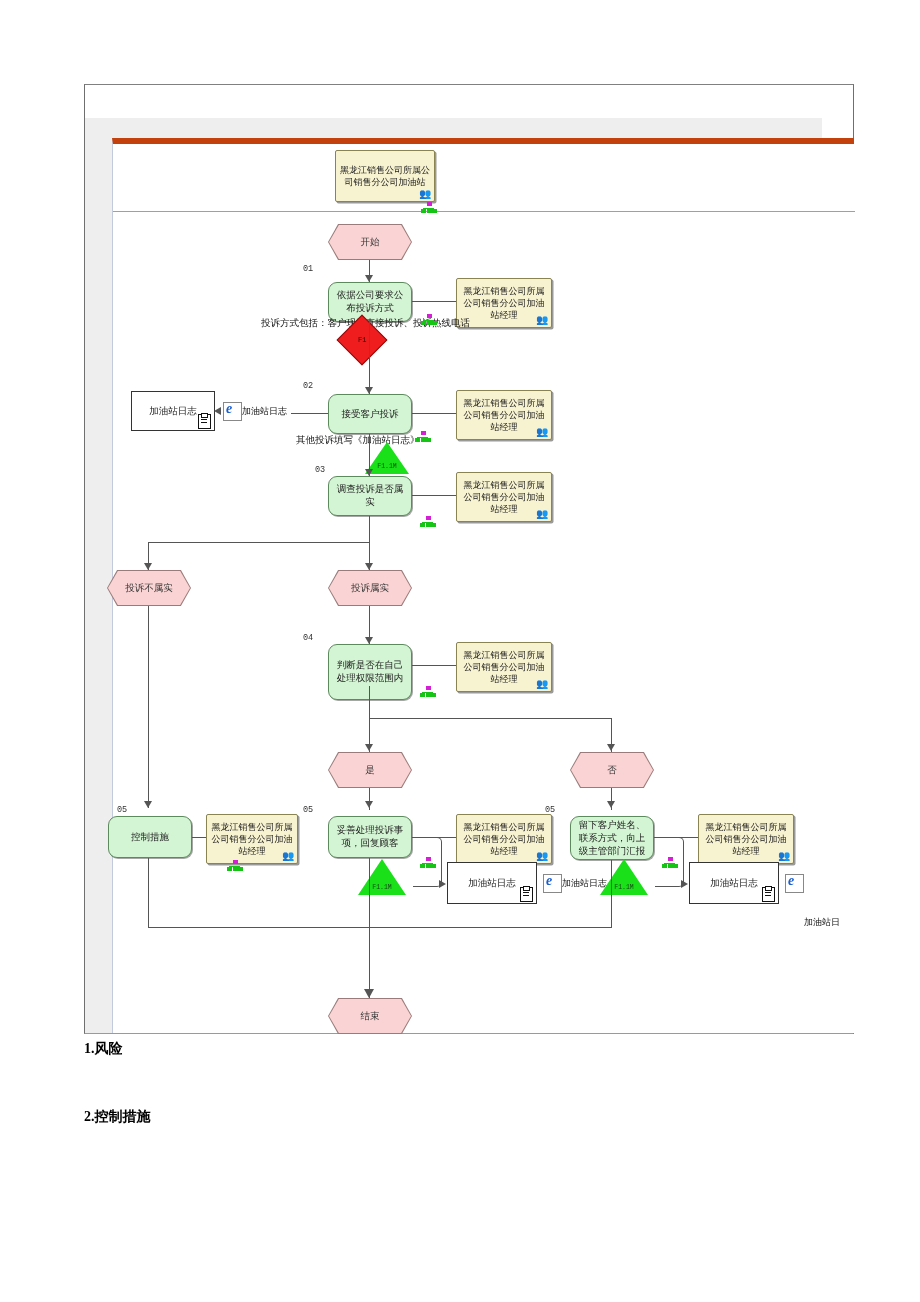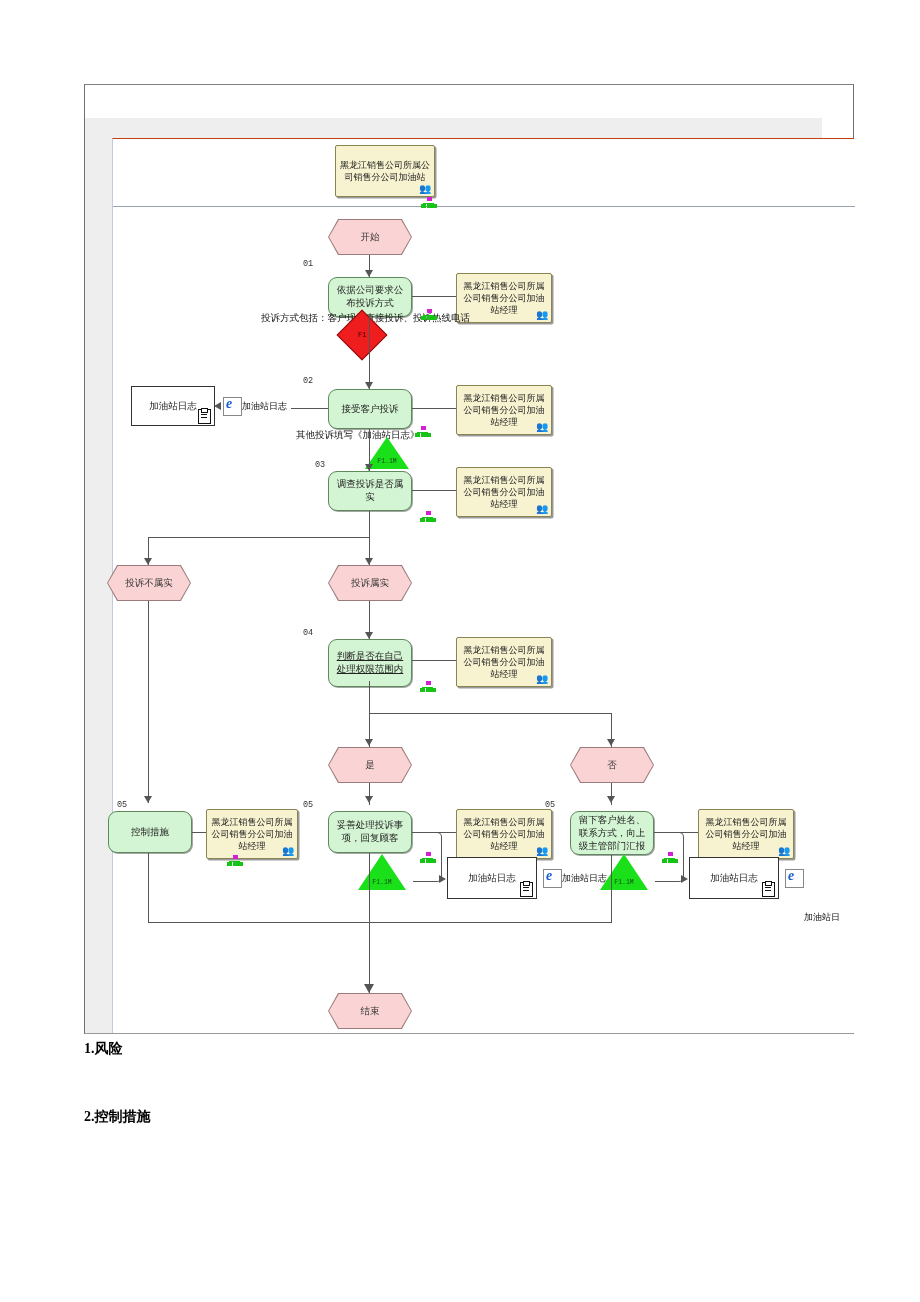--- a/index.html
+++ b/index.html
@@ -13,21 +13,21 @@
               border-left:1px solid #6f6f6f;border-right:1px solid #6f6f6f;border-bottom:1px solid #9a9a9a;}
   #title{position:absolute;left:92px;top:86px;font-size:20px;font-weight:bold;letter-spacing:.2px;
          font-family:"Liberation Serif","DejaVu Serif",serif;white-space:nowrap;}
 
   
   #gray-band{position:absolute;left:85px;top:118px;width:737px;height:20px;background:#eeeeee;}
   #gray-left{position:absolute;left:85px;top:118px;width:27px;height:915px;background:#eeeeee;}
 
   
   #canvas{position:absolute;left:112px;top:138px;width:742px;height:895px;background:#ffffff;
-          border-left:1px solid #c3cade;border-top:1px solid #c2410c;box-sizing:border-box;}
+          border-left:1px solid #c3cade;border-top:6px solid #c2410c;box-sizing:border-box;}
   .lane-line{position:absolute;background:#9aa0ad;height:1px;left:0;width:742px;}
 
   
   .sh{position:absolute;box-sizing:border-box;}
 
   .proc{background:#d4f5d4;border:1px solid #5d8a5d;border-radius:9px;
         box-shadow:1px 1px 0 rgba(0,0,0,.35);
         display:flex;align-items:center;justify-content:center;text-align:center;
         font-size:9.5px;line-height:13px;color:#222;padding:2px 4px;
         font-family:"Liberation Serif","DejaVu Serif",serif;}
@@ -233,21 +233,21 @@
       <span>投诉属实</span>
     </div>
 
     <div class="ln lnv" style="left:35px;top:462px;height:202px;"></div>
     <div class="arrow" style="left:31px;top:657px;"></div>
 
     <div class="ln lnv" style="left:256px;top:462px;height:38px;"></div>
     <div class="arrow" style="left:252px;top:493px;"></div>
 
     <div class="stepno" style="left:190px;top:489px;">04</div>
-    <div class="proc sh" style="left:215px;top:500px;width:84px;height:48px;text-decoration:underline;">
+    <div class="proc sh" style="left:215px;top:500px;width:84px;height:56px;">
       <span>判断是否在自己处理权限范围内</span>
     </div>
     <div class="ln lnh" style="left:299px;top:521px;width:44px;"></div>
     <div class="role" style="left:343px;top:498px;width:88px;height:44px;">
       <span>黑龙江销售公司所属公司销售分公司加油站经理</span>
       <span class="people">👥</span>
     </div>
     <div class="orgicon" style="left:307px;top:542px;">
       <u></u>
         <i class="m"></i>

